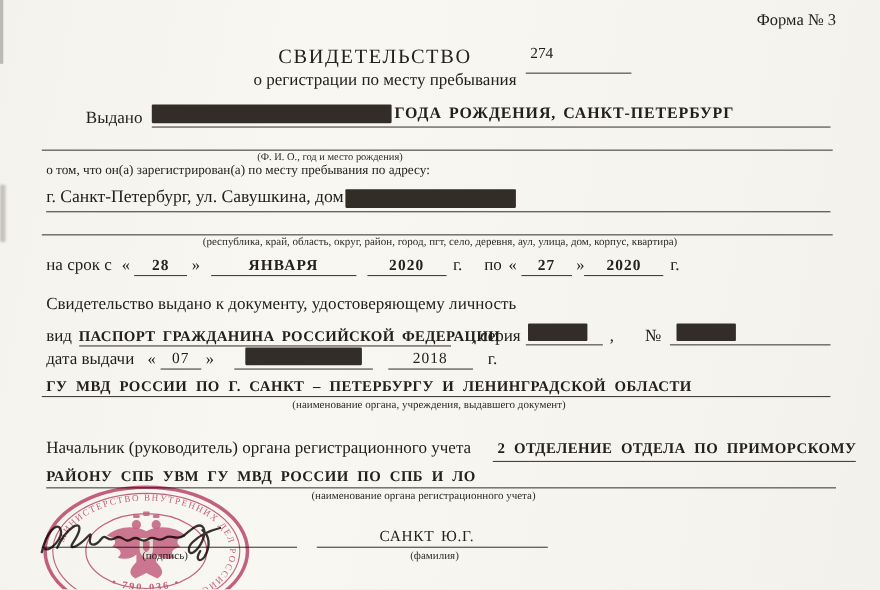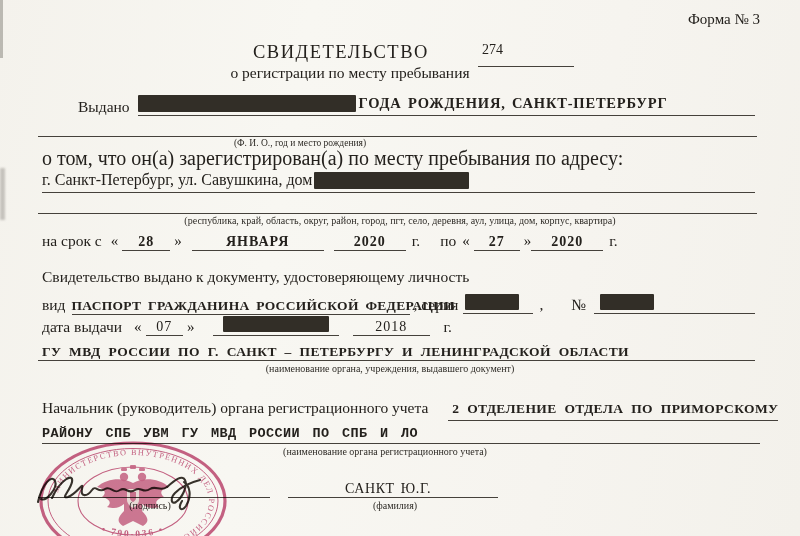--- a/index.html
+++ b/index.html
@@ -47,21 +47,21 @@
   <div class="abs row" style="left:78px; top:92px; right:45px; height:23px;">
     <span class="txt" style="margin-right:8px;">Выдано</span>
     <span class="fill uline" style="align-items:center; height:23px;text-align:center;">
       <span class="redact" style="width:218px; height:17px;"></span>
       <span class="bv" style="font-size:14.5px; letter-spacing:0.8px; word-spacing:2px; margin-left:3px;">ГОДА РОЖДЕНИЯ, САНКТ-ПЕТЕРБУРГ</span>
     </span>
   </div>
   <div class="abs uline" style="left:38px; top:126px; right:43px; height:10px;"></div>
   <div class="abs small-caption" style="left:145px; top:138px; width:310px; font-size:9.5px;">(Ф. И. О., год и место рождения)</div>
 
-  <div class="abs txt" style="left:42px; top:147px; font-size:20px;">о том, что он(а) зарегистрирован(а) по месту пребывания по адресу:</div>
+  <div class="abs txt" style="left:42px; top:147px; font-size:12px;">о том, что он(а) зарегистрирован(а) по месту пребывания по адресу:</div>
 
   <div class="abs row" style="left:42px; top:168px; right:45px; height:24px;">
     <span class="fill uline" style="align-items:center; height:24px;">
       <span class="txt" style="font-size:16px;">г. Санкт-Петербург, ул. Савушкина, дом</span>
       <span class="redact" style="width:155px; height:17px; margin-left:2px;"></span>
     </span>
   </div>
   <div class="abs uline" style="left:38px; top:203px; right:43px; height:10px;"></div>
   <div class="abs small-caption" style="left:100px; top:215px; width:600px;">(республика, край, область, округ, район, город, пгт, село, деревня, аул, улица, дом, корпус, квартира)</div>
 
@@ -79,21 +79,21 @@
     <span class="txt quote">»</span>
     <span class="slot uline num" style="width:72px; margin-right:6px;">2020</span>
     <span class="txt">г.</span>
   </div>
 
   <div class="abs txt" style="left:42px; top:268px;">Свидетельство выдано к документу, удостоверяющему личность</div>
 
   <div class="abs row" style="left:42px; top:291px; right:45px; height:22px;">
     <span class="txt">вид</span>
     <span class="slot uline bv" style="width:338px; margin-left:6px; letter-spacing:0.3px; word-spacing:3px;">ПАСПОРТ ГРАЖДАНИНА РОССИЙСКОЙ ФЕДЕРАЦИИ</span>
-    <span class="txt" style="margin-left:4px;">, серия</span>
+    <span class="txt" style="margin-left:19px;">, серия</span>
     <span class="slot uline" style="width:70px; margin-left:5px; height:22px; display:inline-flex; align-items:center;">
       <span class="redact" style="width:54px; height:16px; margin-left:2px;"></span>
     </span>
     <span class="txt" style="margin-left:6px;">,</span>
     <span class="txt" style="margin-left:28px;">№</span>
     <span class="fill uline" style="margin-left:8px; height:22px; align-items:center;">
       <span class="redact" style="width:54px; height:16px; margin-left:6px;"></span>
     </span>
   </div>
 
@@ -113,21 +113,21 @@
     <span class="bv" style="margin-left:4px;">ГУ МВД РОССИИ ПО Г. САНКТ – ПЕТЕРБУРГУ И ЛЕНИНГРАДСКОЙ ОБЛАСТИ</span>
   </div>
   <div class="abs small-caption" style="left:190px; top:363px; width:400px;">(наименование органа, учреждения, выдавшего документ)</div>
 
   <div class="abs row" style="left:42px; top:399px; right:45px; height:19px;">
     <span class="txt">Начальник (руководитель) органа регистрационного учета</span>
     <span class="fill uline" style="margin-left:20px; height:19px;">
       <span class="bv" style="margin-left:4px;">2 ОТДЕЛЕНИЕ ОТДЕЛА  ПО ПРИМОРСКОМУ</span>
     </span>
   </div>
-  <div class="abs uline" style="left:42px; top:424px; right:40px; height:19px;font-family:Liberation Mono, monospace;">
+  <div class="abs uline" style="left:42px; top:424px; right:40px; height:19px;">
     <span class="bv">РАЙОНУ СПБ УВМ  ГУ  МВД РОССИИ  ПО СПБ  И  ЛО</span>
   </div>
   <div class="abs small-caption" style="left:185px; top:446px; width:400px;">(наименование органа регистрационного учета)</div>
 
   <div class="abs uline" style="left:38px; top:488px; width:232px; height:9px;"></div>
   <div class="abs small-caption" style="left:100px; top:500px; width:100px;">(подпись)</div>
 
   <div class="abs" style="left:345px; top:481px; font-size:14px; letter-spacing:0.6px; word-spacing:2px; white-space:nowrap;">САНКТ  Ю.Г.</div>
   <div class="abs uline" style="left:288px; top:488px; width:210px; height:9px;"></div>
   <div class="abs small-caption" style="left:340px; top:500px; width:110px;">(фамилия)</div>

